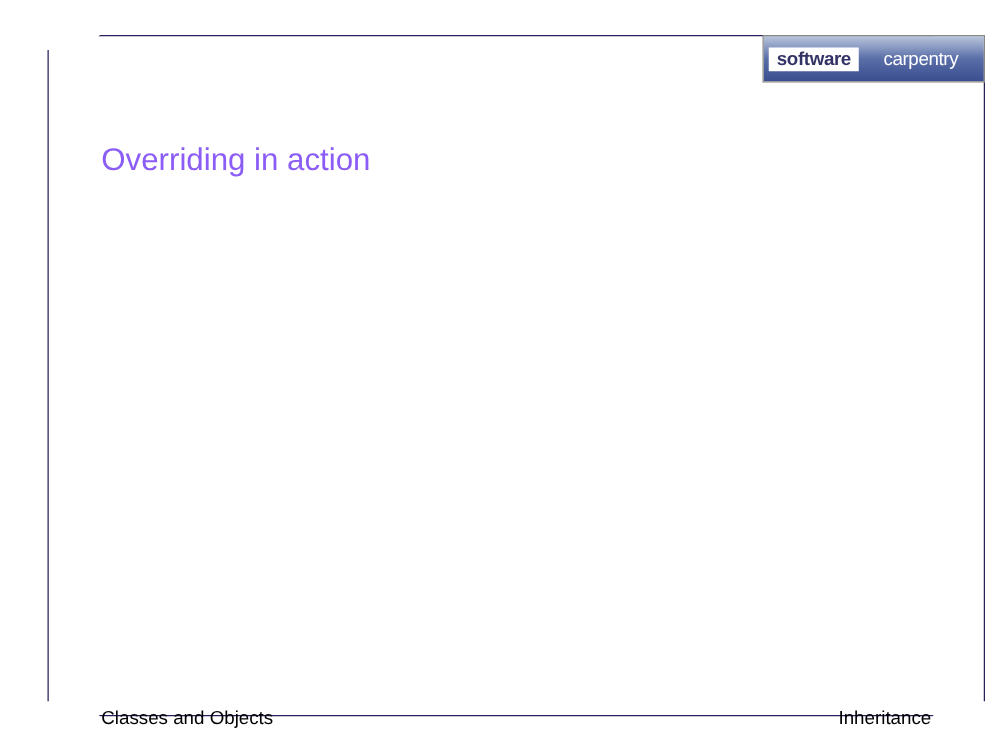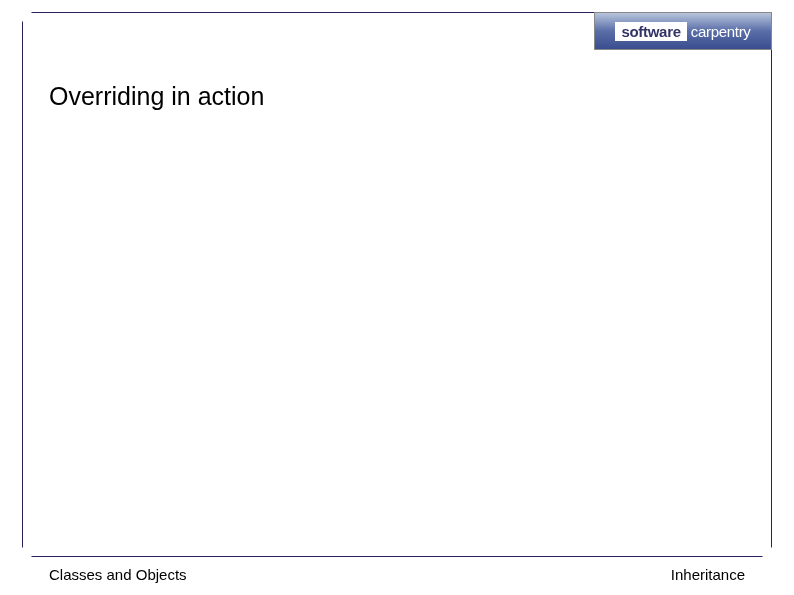--- a/index.html
+++ b/index.html
@@ -1,17 +1,17 @@
 <!DOCTYPE html>
 <html><head>
   <meta charset="utf-8">
   <style>
     * {
       margin: 0;
-      padding: 0;
+      padding: 16px;
       box-sizing: border-box;
     }
     body {
       width: 794px;
       height: 595px;
       background: #ffffff;
       font-family: Arial, Helvetica, sans-serif;
       position: relative;
     }
     .slide-frame {
@@ -78,21 +78,21 @@
       color: #ffffff;
       font-weight: normal;
       font-size: 15px;
       letter-spacing: -0.3px;
     }
     .slide-title {
       position: absolute;
       top: 82px;
       left: 49px;
       font-size: 25px;
-      color: #000000;
+      color: #8b5cf6;
       font-weight: normal;
     }
     .footer-left {
       position: absolute;
       bottom: 12px;
       left: 49px;
       font-size: 15px;
       color: #000000;
     }
     .footer-right {

